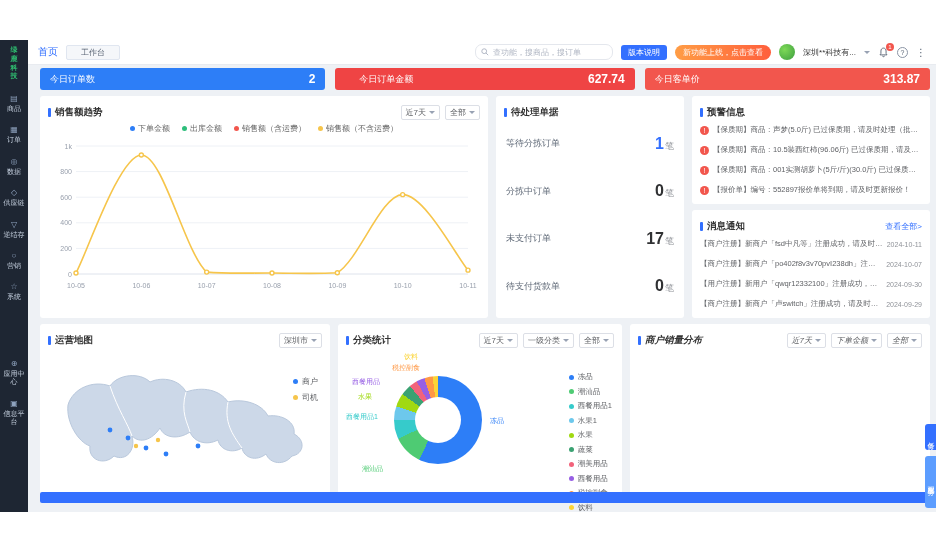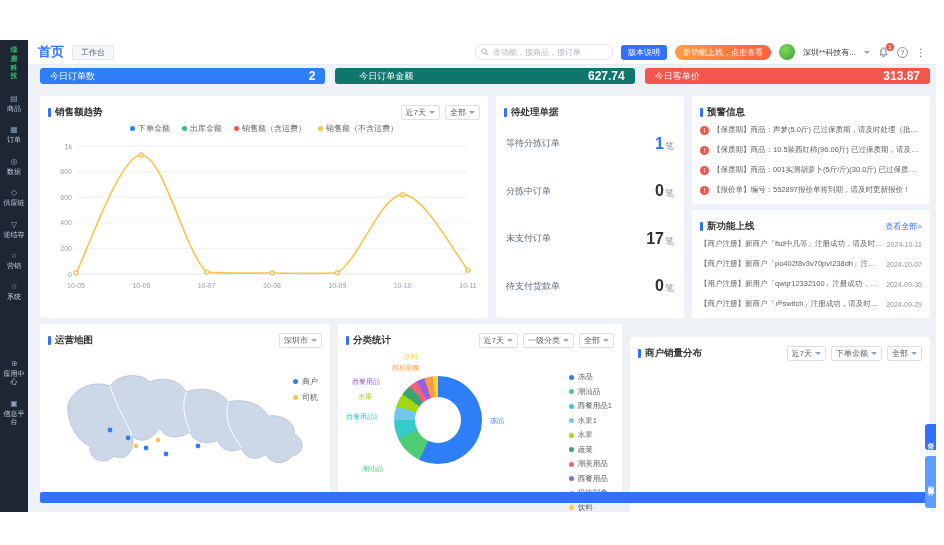--- a/index.html
+++ b/index.html
@@ -11,39 +11,39 @@
   .sidebar { position:absolute; left:0; top:0; width:28px; height:472px; background:#1e2633; display:flex; flex-direction:column; align-items:center; }
   .logo { margin-top:6px; width:10px; font-size:7px; line-height:1.25; color:#2fbf71; font-weight:bold; word-break:break-all; text-align:center; }
   .nav { display:flex; flex-direction:column; align-items:center; gap:13px; margin-top:14px; }
   .nav.bottom { margin-top:58px; }
   .nav-item { display:flex; flex-direction:column; align-items:center; gap:2px; cursor:pointer; }
   .nav-icon { font-size:8px; line-height:1; color:#8fa3bf; }
   .nav-label { font-size:7px; line-height:1.2; color:#c6d1e0; width:22px; text-align:center; }
 
   
   .topbar { position:absolute; left:28px; top:0; width:908px; height:24px; background:#fff; display:flex; align-items:center; gap:8px; padding:0 10px; box-shadow:0 1px 0 #e8ebf0; }
-  .tab-home { font-size:13px; color:#3370ff; cursor:pointer;font-weight:bold; }
-  .tab-chip { font-size:8px; color:#5a6575; background:#f5f7fa; border:1px solid #e0e6f0; border-radius:2px; padding:1px 8px; cursor:pointer; }
+  .tab-home { font-size:10px; color:#3370ff; cursor:pointer; }
+  .tab-chip { font-size:8px; color:#5a6575; background:#f5f7fa; border:1px solid #e0e6f0; border-radius:2px; padding:1px 14px; cursor:pointer; }
   .spacer { flex:1; }
   .search { display:flex; align-items:center; gap:4px; width:138px; height:16px; border:1px solid #e4e7ed; border-radius:7px; padding:0 5px; background:#fff; }
   .search input { border:none; outline:none; flex:1; font-size:8px; color:#333; font-family:inherit; min-width:0; }
   .search input::placeholder { color:#b0b6c3; }
   .btn-version { background:#3370ff; color:#fff; font-size:8px; padding:2px 7px; border-radius:3px; border:none; cursor:pointer; font-family:inherit; }
   .btn-promo { background:linear-gradient(90deg,#ff9d45,#ff5f3c); color:#fff; font-size:8px; padding:2px 8px; border-radius:9px; border:none; cursor:pointer; font-family:inherit; white-space:nowrap; }
   .avatar { width:16px; height:16px; border-radius:50%; background:radial-gradient(circle at 35% 35%, #7ed957, #3c9d3f); flex:none; cursor:pointer; }
   .username { font-size:8px; color:#333; max-width:66px; white-space:nowrap; overflow:hidden; text-overflow:ellipsis; cursor:pointer; }
   .caret { width:0; height:0; border-left:3px solid transparent; border-right:3px solid transparent; border-top:3px solid #98a2b3; }
   .icon-btn { position:relative; display:flex; align-items:center; justify-content:center; cursor:pointer; color:#5a6575; }
   .badge { position:absolute; top:-4px; right:-5px; background:#f2564d; color:#fff; font-size:6px; line-height:1; padding:1px 2.5px; border-radius:6px; }
   .help-circle { width:11px; height:11px; border:1px solid #8b95a5; border-radius:50%; font-size:7px; color:#5a6575; display:flex; align-items:center; justify-content:center; }
   .more-dots { font-size:10px; color:#5a6575; }
 
   
   .kpis { position:absolute; left:40px; top:28px; width:890px; display:flex; gap:10px; }
-  .kpi { flex:1; height:16px; border-radius:3px; display:flex; align-items:center; justify-content:space-between; padding:0 10px; color:#fff; cursor:default; }
+  .kpi { flex:1; height:22px; border-radius:3px; display:flex; align-items:center; justify-content:space-between; padding:0 10px; color:#fff; cursor:default; }
   .kpi-label { font-size:9px; }
   .kpi-value { font-size:12px; font-weight:bold; }
 
   
   .panel { position:absolute; background:#fff; border-radius:3px; padding:8px; }
   .panel-header { display:flex; align-items:center; gap:6px; height:16px; }
   .p-title { display:flex; align-items:center; gap:4px; font-size:9.5px; font-weight:bold; color:#333; white-space:nowrap; }
   .t-bar { width:3px; height:9px; background:#3370ff; border-radius:1px; }
   .hdr-right { margin-left:auto; display:flex; gap:5px; align-items:center; }
   .sel { display:inline-flex; align-items:center; gap:3px; border:1px solid #dcdfe6; border-radius:2px; padding:1px 4px; font-size:8px; color:#606266; background:#fff; cursor:pointer; white-space:nowrap; }
@@ -81,21 +81,21 @@
   .panel-category { left:338px; top:284px; width:284px; height:176px; }
   .donut-wrap { position:relative; height:138px; margin-top:4px; }
   .donut { position:absolute; border-radius:50%; }
   .donut .hole { position:absolute; left:50%; top:50%; transform:translate(-50%,-50%); background:#fff; border-radius:50%; }
   .cat-donut { left:48px; top:24px; width:88px; height:88px; }
   .cat-donut .hole { width:46px; height:46px; }
   .callout { position:absolute; font-size:7px; white-space:nowrap; }
   .cat-legend { position:absolute; right:2px; top:20px; display:flex; flex-direction:column; gap:4.5px; }
   .cl-item { display:flex; align-items:center; gap:4px; font-size:7.5px; color:#606266; cursor:pointer; }
 
-  .panel-merchant { left:630px; top:297px; width:300px; height:176px; }
+  .panel-merchant { left:630px; top:284px; width:300px; height:176px;font-style:italic; }
   .mer-donut { left:60px; top:20px; width:94px; height:94px; }
   .mer-donut .hole { width:48px; height:48px; }
   .mer-legend { position:absolute; right:4px; top:30px; display:flex; flex-direction:column; gap:7px; }
   .mer-legend .cl-item .cl-label { max-width:42px; white-space:nowrap; overflow:hidden; text-overflow:ellipsis; }
 
   .footer-bar { position:absolute; left:40px; top:452px; width:890px; height:11px; background:#3370ff; border-radius:2px; }
 
   .edge-tab { position:absolute; right:0; width:11px; background:#3370ff; color:#fff; writing-mode:vertical-rl; font-size:7px; letter-spacing:1px; display:flex; align-items:center; justify-content:center; border-radius:3px 0 0 3px; cursor:pointer; }
   .edge-task { top:384px; height:26px; }
   .edge-service { top:416px; height:52px; background:#5c9dff; }
@@ -181,21 +181,21 @@
       <span class="icon-btn">
         <span class="more-dots">⋮</span>
       </span>
     </header>
 
     <div class="kpis">
       <div class="kpi" style="background-color: rgb(45, 126, 247);">
         <span class="kpi-label">今日订单数</span>
         <span class="kpi-value">2</span>
       </div>
-      <div class="kpi" style="background-color: #0f766e; padding-left: 24px;">
+      <div class="kpi" style="background-color: #ef4444; padding-left: 24px;">
         <span class="kpi-label">今日订单金额</span>
         <span class="kpi-value">627.74</span>
       </div>
       <div class="kpi" style="background-color: rgb(242, 86, 77);">
         <span class="kpi-label">今日客单价</span>
         <span class="kpi-value">313.87</span>
       </div>
     </div>
 
     <section class="panel panel-sales">
@@ -314,21 +314,21 @@
       <div class="alert-row">
           <span class="alert-ico">!</span>
           <span class="alert-text">【报价单】编号：552897报价单将到期，请及时更新报价！</span>
         </div>
     </section>
 
     <section class="panel panel-notices">
       <div class="panel-header">
         <span class="p-title">
             <span class="t-bar"></span>
-            <span>新功能上线</span>
+            <span>消息通知</span>
           </span>
         <span class="hdr-right">
             <span class="view-all">查看全部&gt;</span>
           </span>
       </div>
       <div class="notice-row">
           <span class="notice-text">【商户注册】新商户「fsd中凡等」注册成功，请及时查看。</span>
           <span class="notice-date">2024-10-11</span>
         </div>
       <div class="notice-row">

